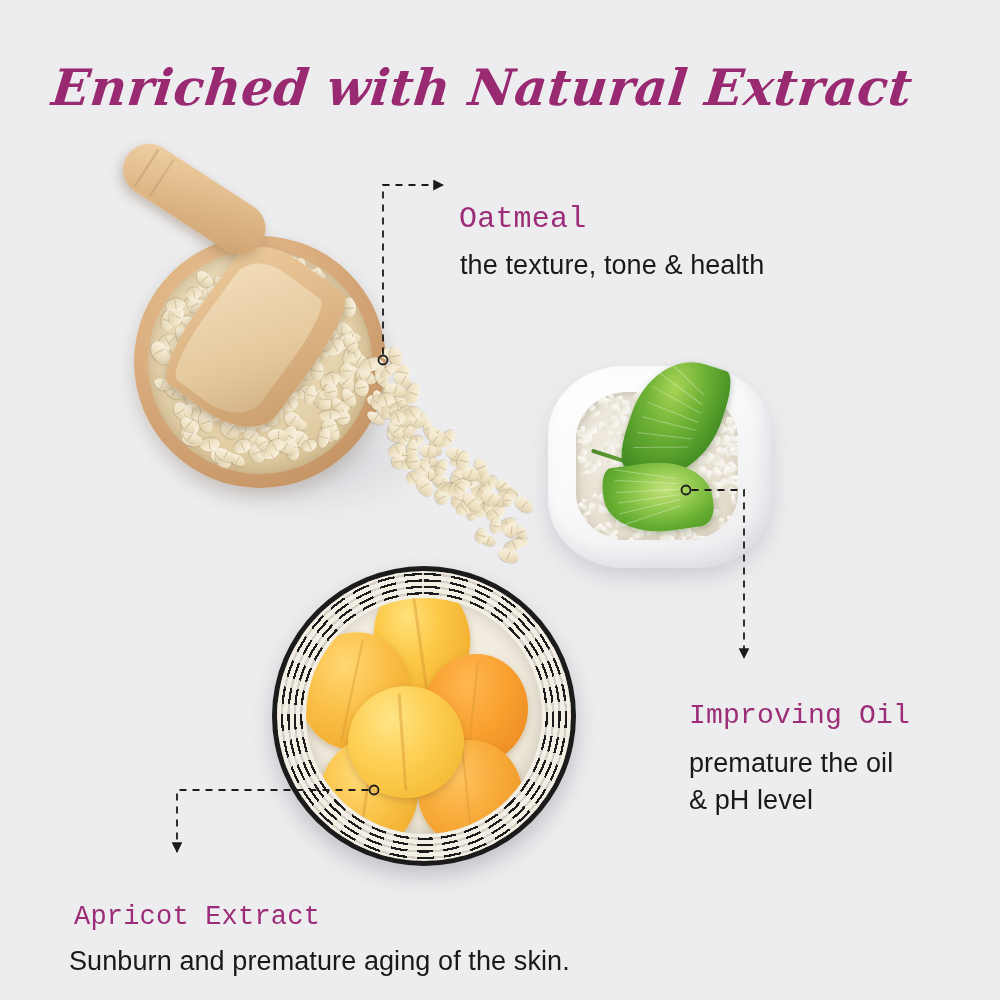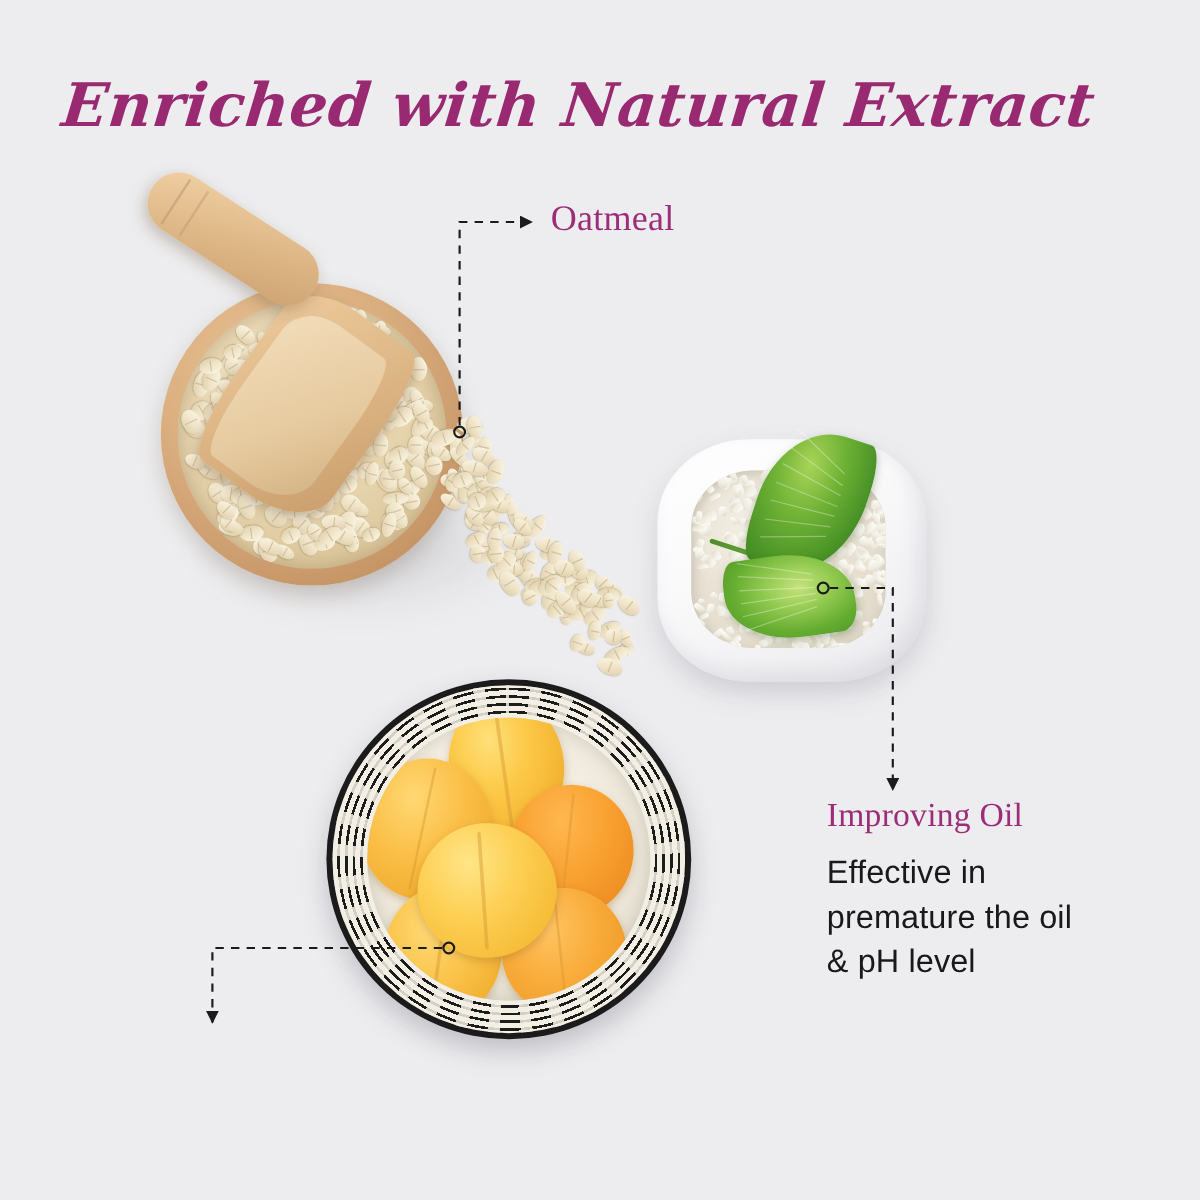--- a/index.html
+++ b/index.html
@@ -32,25 +32,26 @@
     letter-spacing: 0.5px;
     color: #992a72;
     white-space: nowrap;
     line-height: 72px;
     transform: skewX(-6deg);
   }
 
   
   .callout { position: absolute; }
   .callout-head {
-    font-family: Liberation Serif, serif;
+    font-family: Liberation Mono, monospace;
     font-weight: 400;
     color: #9c2d78;
     letter-spacing: 0.2px;
     white-space: nowrap;
+    margin-top: 36px;
   }
   .callout-body {
     font-family: "Liberation Sans", sans-serif;
     font-weight: 400;
     color: #191919;
     letter-spacing: 0.1px;
   }
   .callout-body div { white-space: nowrap; }
 
   #oatmeal-block { left: 459px; top: 165px; }
@@ -1076,26 +1077,32 @@
 
     <g>
       <circle cx="374" cy="790" r="4.5" fill="none" stroke="#1b1b1b" stroke-width="1.8"></circle>
       <path d="M368.5,790 L177,790 L177,852" fill="none" stroke="#1b1b1b" stroke-width="1.8" stroke-dasharray="7,6" marker-end="url(#arrowhead)"></path>
     </g>
   </svg>
 
   <div class="callout" id="oatmeal-block">
     <div class="callout-head">Oatmeal</div>
     <div class="callout-body">
+      <div>the texture, tone &amp; health</div>
     </div>
   </div>
 
   <div class="callout" id="peppermint-block">
     <div class="callout-head">Improving Oil</div>
     <div class="callout-body">
-      <div>Effective in</div>
       <div>premature the oil</div>
       <div>&amp; pH level</div>
     </div>
   </div>
 
+  <div class="callout" id="apricot-block">
+    <div class="callout-head">Apricot Extract</div>
+    <div class="callout-body">
+      <div>Sunburn and premature aging of the skin.</div>
+    </div>
+  </div>
 
 </div>
 
 </body></html>

